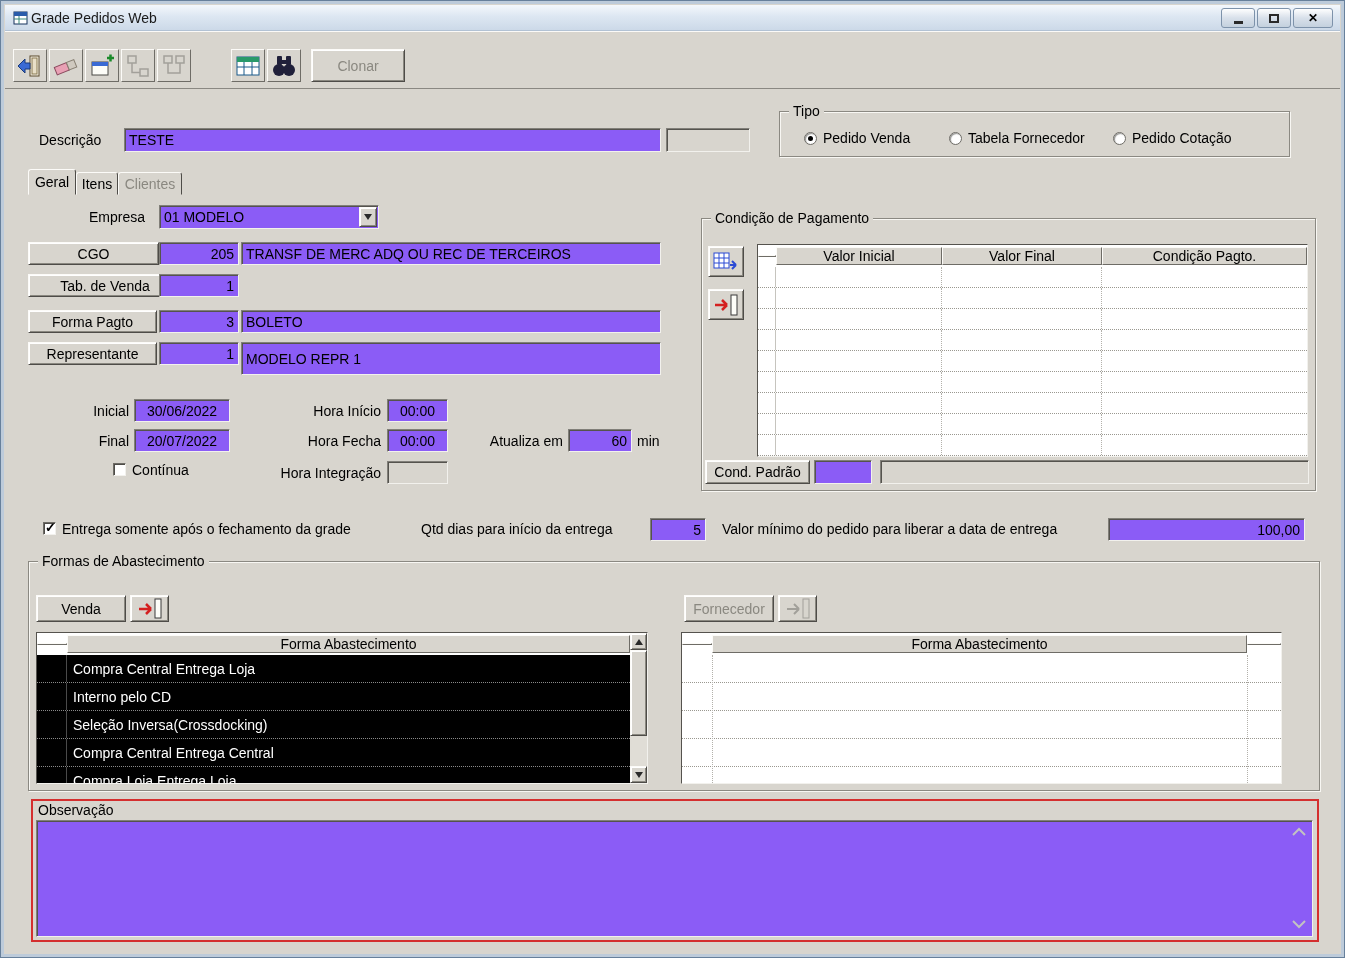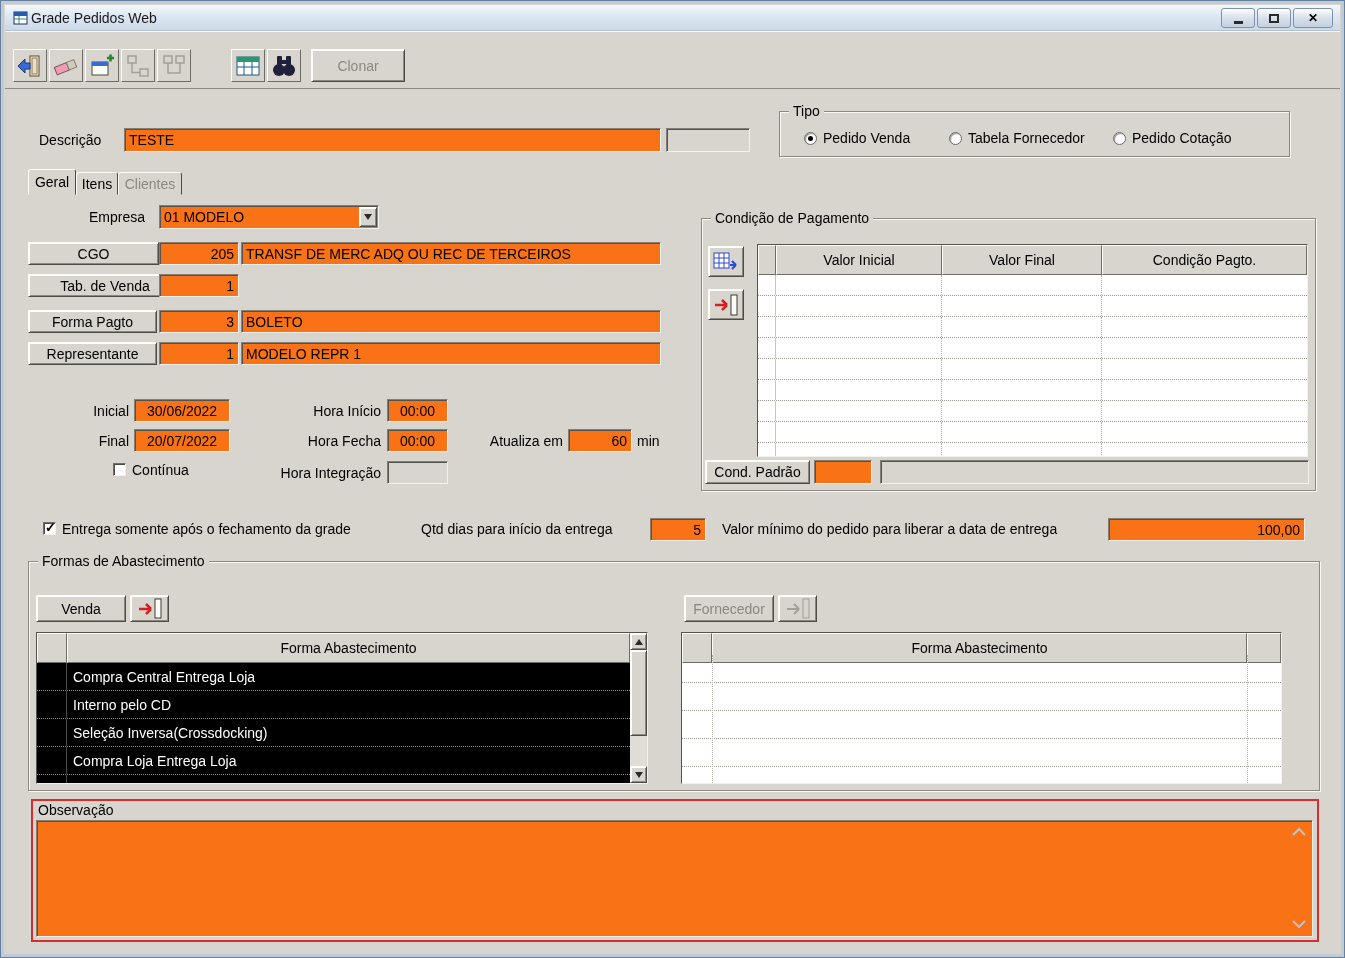--- a/index.html
+++ b/index.html
@@ -2,36 +2,36 @@
 <html><head>
 <meta charset="utf-8">
 <style>
   *{margin:0;padding:0;box-sizing:border-box;}
   html,body{width:1345px;height:958px;}
   body{font-family:"Liberation Sans",sans-serif;font-size:14px;color:#000;background:#9aa7b4;}
   .window{position:relative;width:1345px;height:958px;background:#d8d5ce;border:1px solid #67809b;box-shadow:inset 0 0 0 3px #bdcbda;overflow:hidden;}
   .abs{position:absolute;}
   .lbl{position:absolute;white-space:nowrap;line-height:17px;}
   .lbl.r{text-align:right;}
-  .fld{position:absolute;background:#f97316;border:1px solid;border-color:#817f79 #f2f1ed #f2f1ed #817f79;box-shadow:inset 1px 1px 0 #55534e;display:flex;align-items:center;padding:0 4px;white-space:nowrap;overflow:hidden;}
+  .fld{position:absolute;background:#8b5cf6;border:1px solid;border-color:#817f79 #f2f1ed #f2f1ed #817f79;box-shadow:inset 1px 1px 0 #55534e;display:flex;align-items:center;padding:0 4px;white-space:nowrap;overflow:hidden;}
   .fld.ro{background:#d8d5ce;}
   .fld.num{justify-content:flex-end;}
   .fld.ctr{justify-content:center;}
   .btn3d{position:absolute;background:#d8d5ce;border:1px solid;border-color:#fcfbf8 #4e4c48 #4e4c48 #fcfbf8;box-shadow:inset 1px 1px 0 #fff,inset -1px -1px 0 #8a8880;display:flex;align-items:center;justify-content:center;font-family:inherit;font-size:14px;white-space:nowrap;cursor:default;}
   .btn3d.dis{color:#8a8880;}
   .gb{position:absolute;border:1px solid #8b8982;box-shadow:inset 1px 1px 0 #f8f7f3,1px 1px 0 #f8f7f3;}
   .gb>.legend{position:absolute;top:-9px;left:9px;background:#d8d5ce;padding:0 4px;line-height:16px;white-space:nowrap;}
   .tab{position:absolute;background:#d8d5ce;border:1px solid;border-color:#fcfbf8 #4e4c48 #d8d5ce #fcfbf8;border-radius:3px 3px 0 0;display:flex;align-items:center;justify-content:center;white-space:nowrap;}
   .tab.dis{color:#8a8880;}
   .radio{position:absolute;width:13px;height:13px;border-radius:50%;background:#fff;border:1px solid #6e6c66;box-shadow:inset 1px 1px 1px rgba(60,60,55,.55);}
   .radio.on::after{content:"";position:absolute;left:3px;top:3px;width:5px;height:5px;border-radius:50%;background:#000;}
   .chk{position:absolute;width:13px;height:13px;background:#fff;border:1px solid;border-color:#6e6c66 #f2f1ed #f2f1ed #6e6c66;box-shadow:inset 1px 1px 0 #4e4c48;}
   .chk.on::after{content:"✓";position:absolute;left:1px;top:-3px;font-size:13px;font-weight:bold;color:#000;}
   .grid{position:absolute;background:#fff;border:1px solid;border-color:#55534e #f2f1ed #f2f1ed #55534e;overflow:hidden;}
-  .ghead{display:flex;height:30px;}
+  .ghead{display:flex;height:22px;align-items:center;}
   .gh{background:#d8d5ce;border:1px solid;border-color:#fcfbf8 #6e6c66 #6e6c66 #fcfbf8;display:flex;align-items:center;justify-content:center;overflow:hidden;white-space:nowrap;flex:0 0 auto;}
   .crow{display:flex;height:21px;border-bottom:1px dotted #9a9890;}
   .cc{border-right:1px dotted #b3b1ab;flex:0 0 auto;}
   .cc0{width:18px;border-right:1px solid #c6c4be;}
   .vrow{display:flex;height:28px;background:#000;color:#fff;align-items:center;border-bottom:1px dotted #8a8a8a;overflow:hidden;}
   .vrow .c0{width:30px;height:100%;border-right:1px solid #4a4a4a;flex:0 0 auto;}
   .vrow .txt{padding-left:6px;white-space:nowrap;}
   .erow{height:28px;border-bottom:1px dotted #9a9890;}
   .tbbtn{position:absolute;width:34px;height:33px;background:#d8d5ce;border:1px solid;border-color:#fcfbf8 #6e6c66 #6e6c66 #fcfbf8;display:flex;align-items:center;justify-content:center;}
   .sbtn{background:#d8d5ce;border:1px solid;border-color:#fcfbf8 #4e4c48 #4e4c48 #fcfbf8;box-shadow:inset 1px 1px 0 #fff,inset -1px -1px 0 #8a8880;display:flex;align-items:center;justify-content:center;}
@@ -159,21 +159,21 @@
 
   <button class="btn3d" style="left:27px;top:273px;width:154px;height:23px">Tab. de Venda</button>
   <div class="fld num" style="left:158px;top:273px;width:80px;height:23px">1</div>
 
   <button class="btn3d" style="left:27px;top:309px;width:129px;height:23px">Forma Pagto</button>
   <div class="fld num" style="left:158px;top:309px;width:80px;height:23px">3</div>
   <div class="fld" style="left:240px;top:309px;width:420px;height:23px">BOLETO</div>
 
   <button class="btn3d" style="left:27px;top:341px;width:129px;height:23px">Representante</button>
   <div class="fld num" style="left:158px;top:341px;width:80px;height:23px">1</div>
-  <div class="fld" style="left:240px;top:341px;width:420px;height:23px">MODELO REPR 1</div>
+  <div class="fld" style="left:240px;top:341px;width:420px;height:33px">MODELO REPR 1</div>
 
   <span class="lbl r" style="left:60px;top:402px;width:68px">Inicial</span>
   <div class="fld ctr" style="left:133px;top:398px;width:96px;height:23px">30/06/2022</div>
   <span class="lbl r" style="left:288px;top:402px;width:92px">Hora Início</span>
   <div class="fld ctr" style="left:386px;top:398px;width:61px;height:23px">00:00</div>
 
   <span class="lbl r" style="left:60px;top:432px;width:68px">Final</span>
   <div class="fld ctr" style="left:133px;top:428px;width:96px;height:23px">20/07/2022</div>
   <span class="lbl r" style="left:288px;top:432px;width:92px">Hora Fecha</span>
   <div class="fld ctr" style="left:386px;top:428px;width:61px;height:23px">00:00</div>
@@ -305,25 +305,25 @@
     <div class="vrow" style="width:695px">
         <div class="c0"></div>
         <div class="txt">Interno pelo CD</div>
       </div>
     <div class="vrow" style="width:593px">
         <div class="c0"></div>
         <div class="txt">Seleção Inversa(Crossdocking)</div>
       </div>
     <div class="vrow" style="width:593px">
         <div class="c0"></div>
+        <div class="txt">Compra Central Entrega Central</div>
+      </div>
+    <div class="vrow" style="width:593px">
+        <div class="c0"></div>
         <div class="txt">Compra Loja Entrega Loja</div>
-      </div>
-    <div class="vrow" style="width:593px">
-        <div class="c0"></div>
-        <div class="txt">Compra Central Entrega Central</div>
       </div>
     <div class="abs" style="right:0;top:0;bottom:0;width:17px;background:#e0ddd6">
       <div class="sbtn abs" style="top:0;left:0;width:17px;height:17px">
           <span class="tri-up"></span>
         </div>
       <div class="sbtn abs" style="top:17px;left:0;width:17px;height:86px"></div>
       <div class="sbtn abs" style="bottom:0;left:0;width:17px;height:17px">
           <span class="tri-down"></span>
         </div>
     </div>

